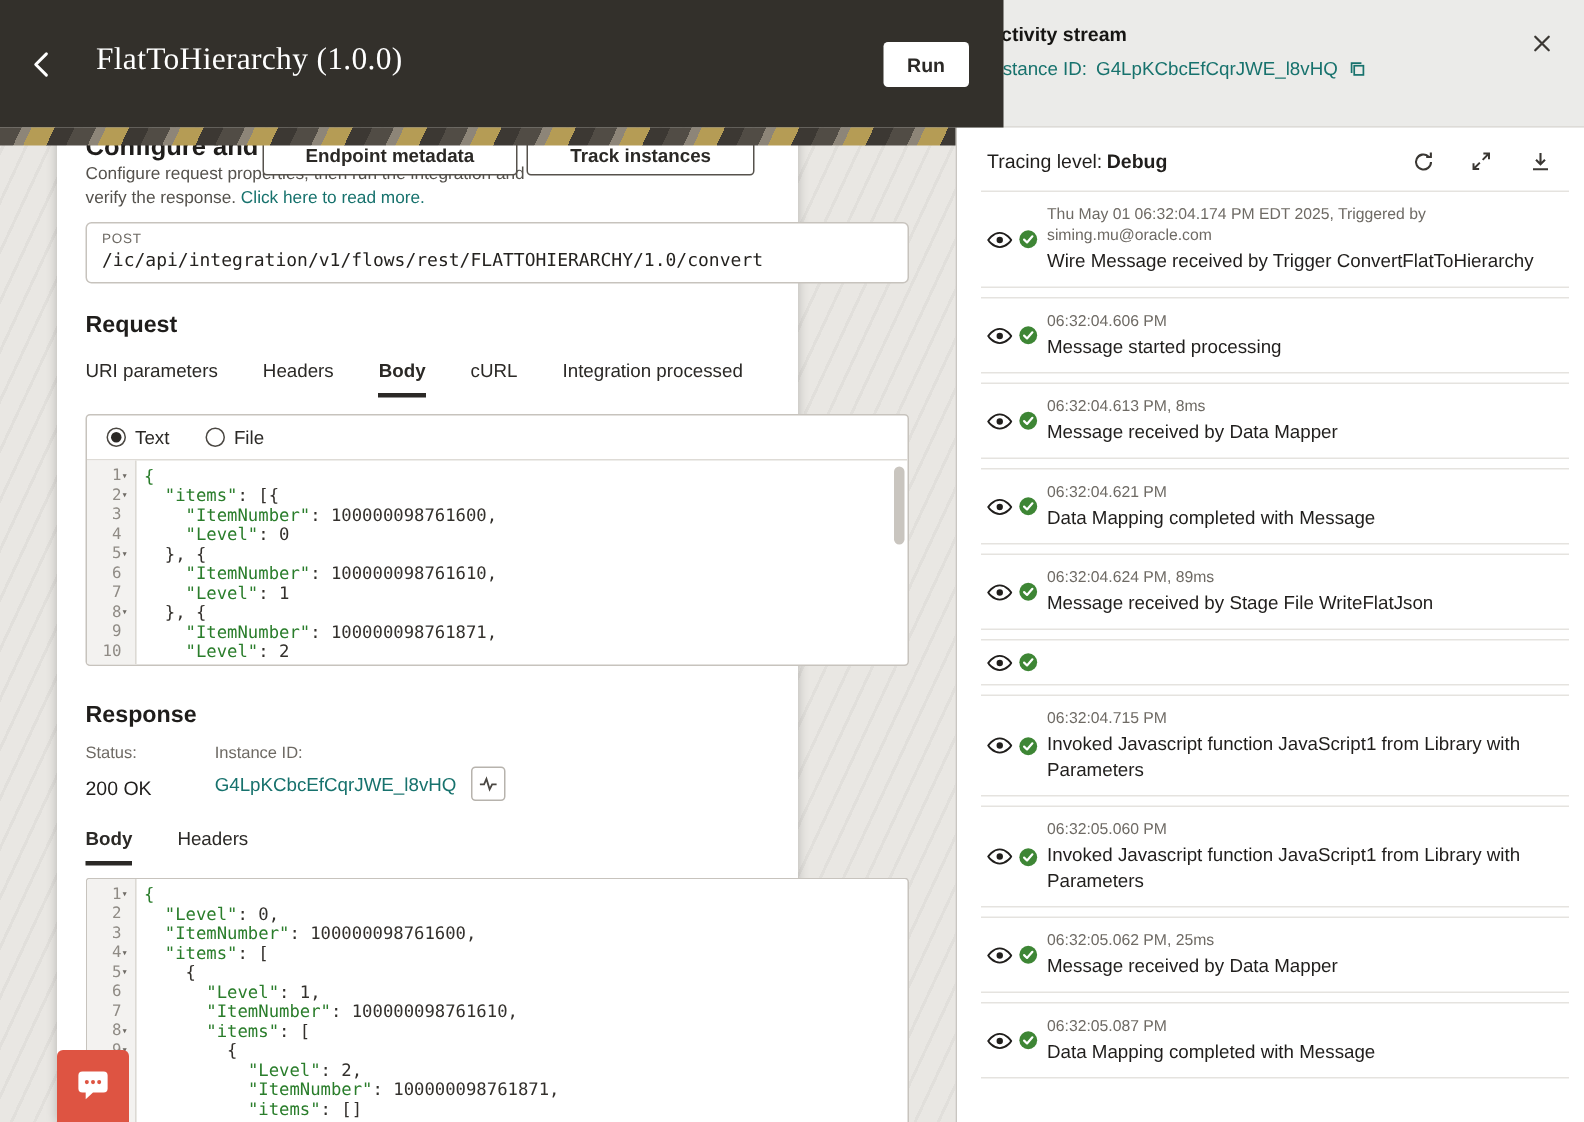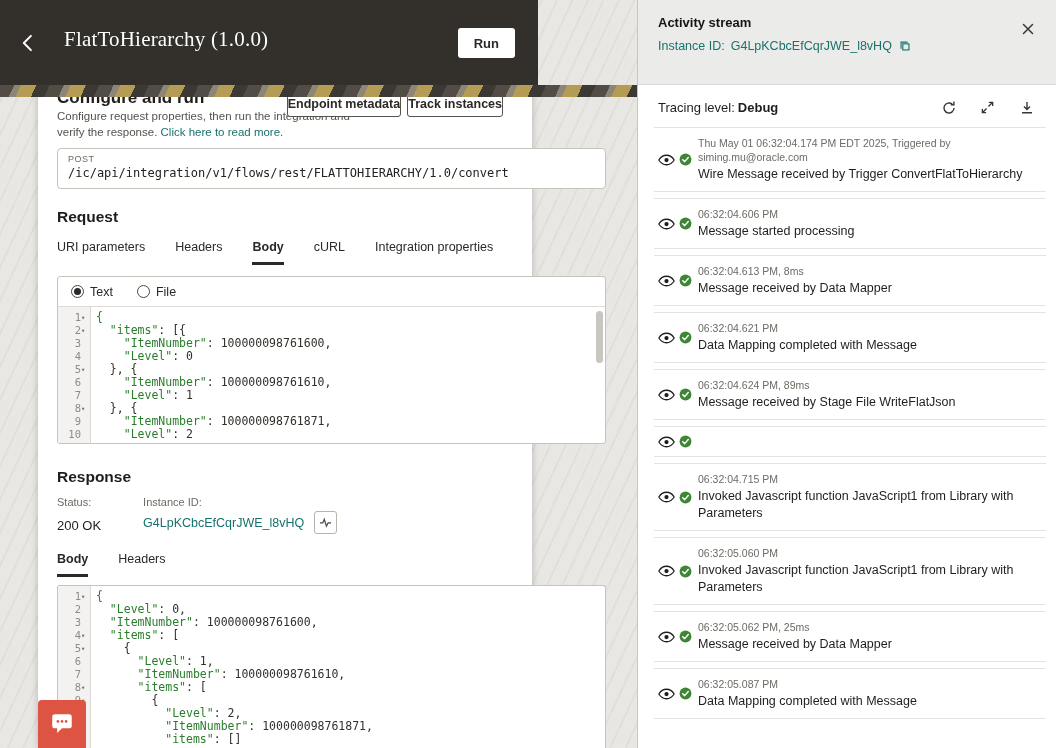--- a/index.html
+++ b/index.html
@@ -6,38 +6,38 @@
   .stage{position:relative;width:1056px;height:748px;overflow:hidden;
     font-family:"Liberation Sans",sans-serif;color:#201e1c;
     background:#e9e7e3;
     background-image:repeating-linear-gradient(115deg,rgba(0,0,0,0.035) 0 2px,transparent 2px 14px);}
   button{font-family:inherit;cursor:pointer;background:none;border:none;padding:0;color:inherit;}
   a{text-decoration:none;}
   .link{color:var(--link,#17726d);text-align:center;}
 
   
   .main{position:absolute;left:0;top:0;width:637px;height:748px;}
-  .topbar{position:absolute;left:0;top:0;width:538px;height:85px;background:var(--header-bg,#33302B);z-index:4;}
+  .topbar{position:absolute;left:0;top:0;width:669px;height:85px;background:var(--header-bg,#33302B);z-index:4;}
   .back{position:absolute;left:18px;top:30px;width:24px;height:26px;}
   .title{position:absolute;left:64px;top:27px;margin:0;font-family:"Liberation Serif",serif;
     font-size:21px;font-weight:400;color:#fff;letter-spacing:.2px;}
   .run{position:absolute;right:23px;top:28px;height:30px;padding:0 16px;background:#fff;border-radius:3px;
     font-size:13px;font-weight:600;color:#2b2926;}
   .stripe{position:absolute;left:0;top:85px;width:637px;height:12px;z-index:5;
     background:repeating-linear-gradient(115deg,#514c45 0 13px,#8d8578 13px 19px,#b59c55 19px 33px,#3c3833 33px 45px);}
 
   .card{position:absolute;left:38px;top:88px;width:494px;height:660px;background:#fff;z-index:2;
     box-shadow:0 0 7px rgba(0,0,0,.22);}
   .sec-h{margin:0;color:#1f1d1b;font-weight:700;position:absolute;left:19px;}
   .sec-h.cfg{top:0;font-size:17px;z-index:3;}
   .sec-h.req{top:120px;font-size:15.5px;}
   .sec-h.resp{top:380px;font-size:15.5px;}
   .desc{position:absolute;left:19px;top:20px;margin:0;width:300px;font-size:11.5px;line-height:1.4;color:#55524d;}
   .top-btns{position:absolute;right:29px;top:2px;display:flex;gap:6px;z-index:6;}
-  .obtn{height:27px;padding:0 0;border:1px solid #56524c;border-radius:3px;background:#fff;
+  .obtn{height:27px;padding:0 28px;border:1px solid #56524c;border-radius:3px;background:#fff;
     font-size:12.5px;font-weight:600;color:#2b2926;}
   .postbox{position:absolute;left:19px;top:60px;width:547px;height:39px;border:1px solid #c7c3bd;border-radius:4px;background:#fff;}
   .method{font-size:9px;letter-spacing:.5px;color:#6e6a64;padding:5px 0 0 10px;}
   .path{font-family:"DejaVu Sans Mono",monospace;font-size:12px;color:#24221f;padding:2px 0 0 10px;}
 
   .tabs{position:absolute;left:19px;display:flex;gap:30px;}
   .req-tabs{top:152px;}
   .resp-tabs{top:464px;}
   .tab{font-size:12.5px;color:#2b2926;padding-bottom:8px;border-bottom:3px solid transparent;}
   .tab.active{font-weight:700;border-bottom-color:#2b2926;}
@@ -123,21 +123,21 @@
         <div class="method">POST</div>
         <div class="path">/ic/api/integration/v1/flows/rest/FLATTOHIERARCHY/1.0/convert</div>
       </div>
 
       <h2 class="sec-h req">Request</h2>
       <nav class="tabs req-tabs" id="req-tabs">
           <button class="tab">URI parameters</button>
           <button class="tab">Headers</button>
           <button class="tab active">Body</button>
           <button class="tab">cURL</button>
-          <button class="tab">Integration properties</button>
+          <button class="tab">Integration processed</button>
         </nav>
 
       <div class="editor-box req-box">
         <div class="type-row" id="type-row">
             <label class="radio sel">
               <span class="rdot"></span>
               <span>Text</span>
             </label>
             <label class="radio">
               <span class="rdot"></span>

